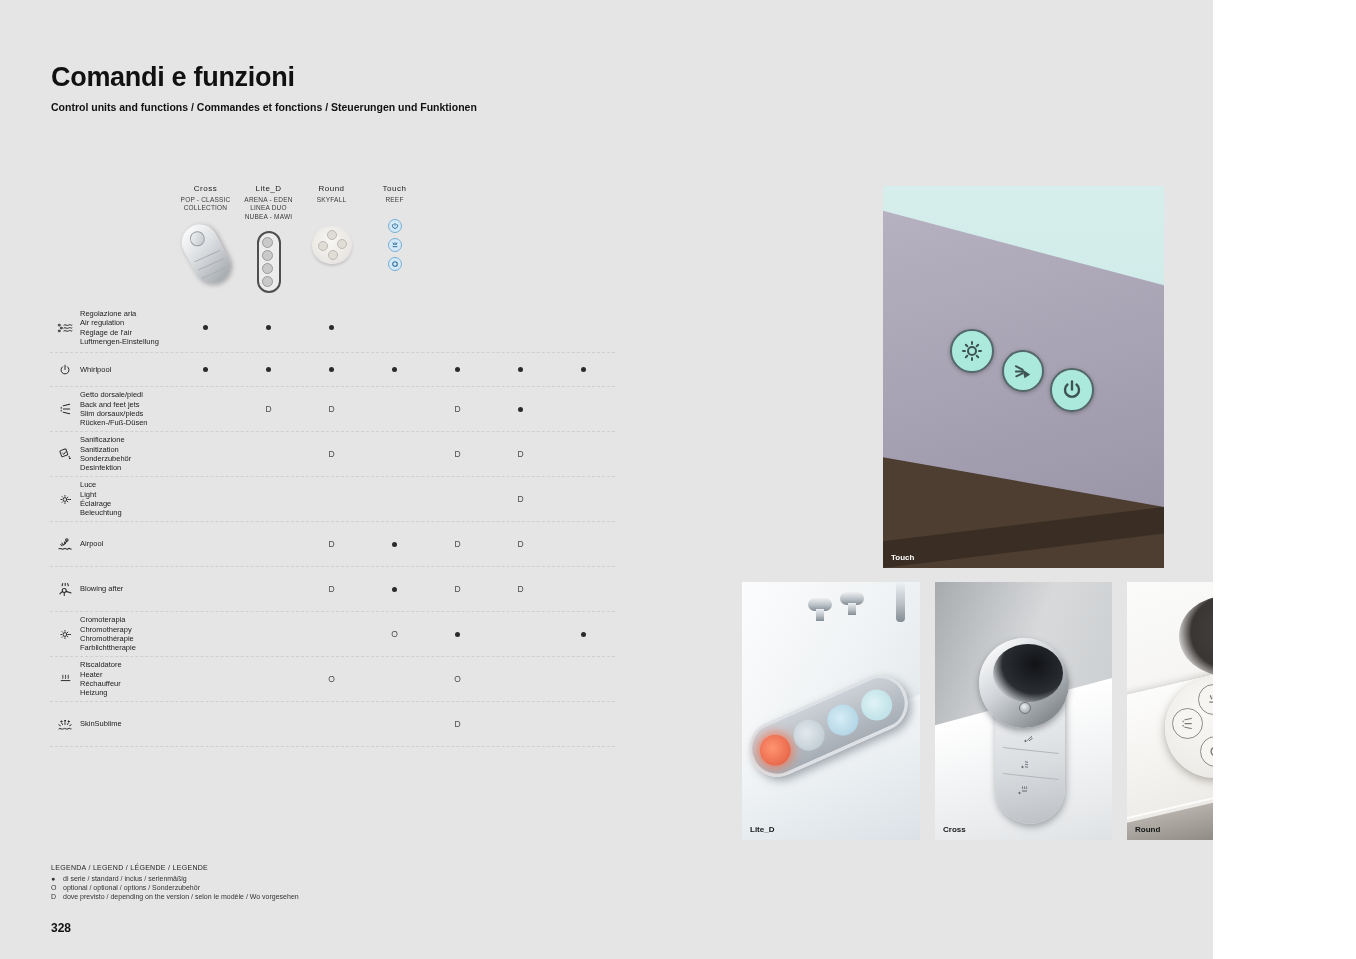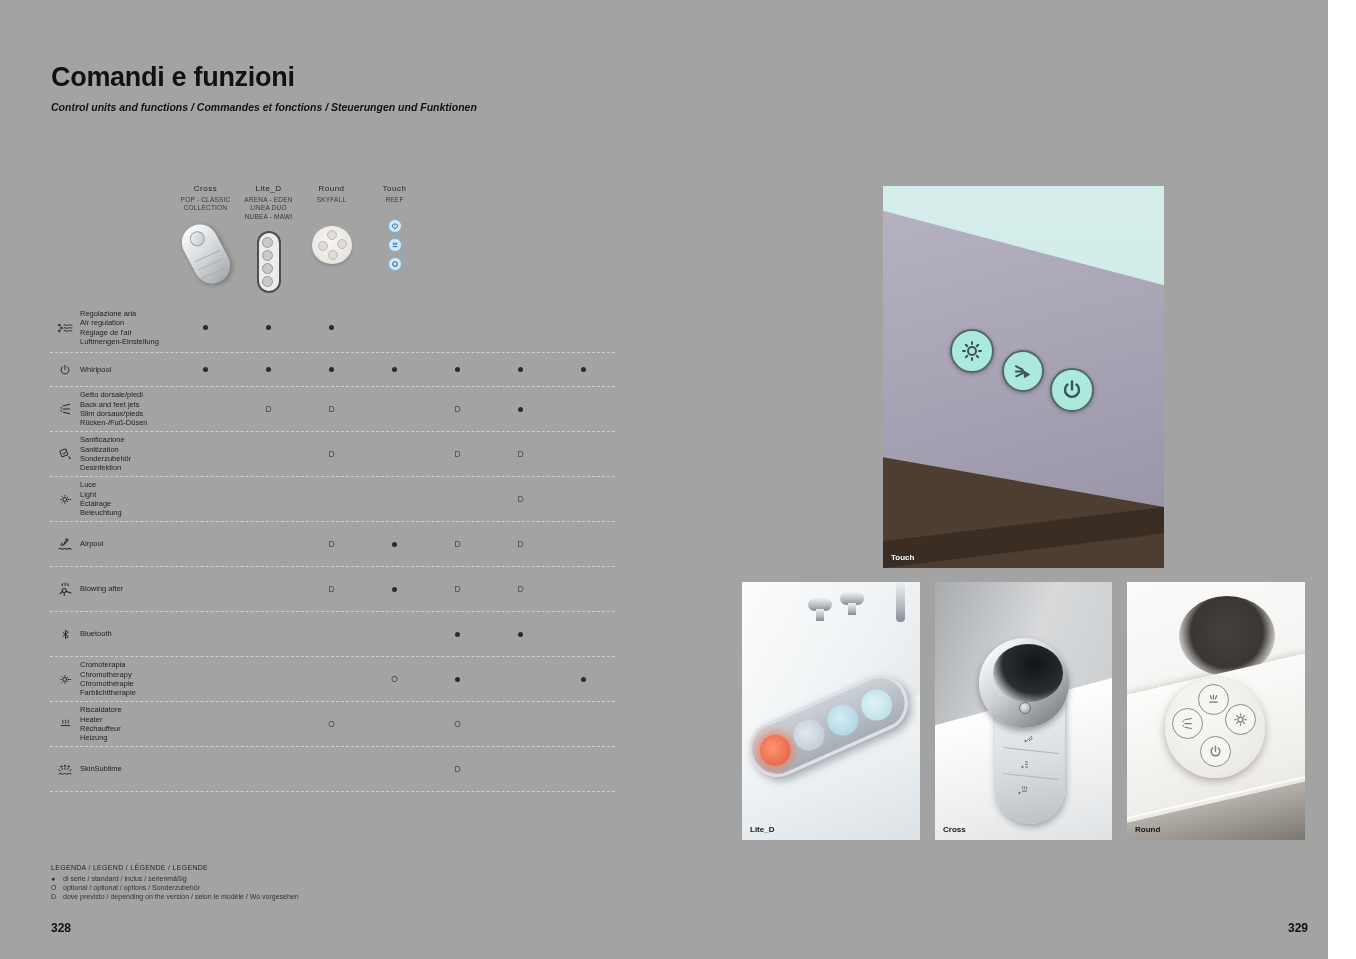--- a/index.html
+++ b/index.html
@@ -1,21 +1,21 @@
 <!DOCTYPE html>
 <html><head>
 <meta charset="utf-8">
 <style>
   html,body{margin:0;padding:0;background:#fff;}
-  .page{position:relative;width:1328px;height:959px;background:#a3a3a3;overflow:hidden;
+  .page{position:relative;width:1213px;height:959px;background:#e5e5e5;overflow:hidden;
         font-family:"Liberation Sans",sans-serif;color:#1a1a1a;}
 
   
   .title{position:absolute;left:51px;top:62px;font-size:27px;font-weight:700;letter-spacing:-0.3px;color:#111;}
-  .subtitle{position:absolute;left:51px;top:101px;font-size:10.5px;font-weight:700;color:#111;font-style:italic;}
+  .subtitle{position:absolute;left:51px;top:101px;font-size:10.5px;font-weight:700;color:#111;}
 
   
   .col-headers{position:absolute;left:174px;top:184px;width:441px;display:flex;}
   .col{width:63px;text-align:center;}
   .col-name{font-size:8px;color:#222;letter-spacing:.5px;margin-bottom:3px;}
   .col-collections{font-size:6.5px;line-height:8.3px;color:#3a3a3a;letter-spacing:.2px;}
   .col-thumb{height:78px;display:flex;align-items:center;justify-content:center;margin-top:2px;}
 
   .rows{position:absolute;left:50px;top:303px;width:565px;}
   .frow{display:flex;align-items:center;height:45px;border-bottom:1px dashed #cfcfcf;box-sizing:border-box;}
@@ -417,43 +417,20 @@
             <span class="mark-letter">D</span>
           </div>
           <div class="fcell">
             <span class="mark-letter">D</span>
           </div>
           <div class="fcell"></div>
         </div>
       </div>
       <div class="frow">
         <div class="frow-icon">
-          <svg width="11" height="15" viewBox="0 0 24 24" fill="none" stroke="#2a2a2a" stroke-width="2.1" stroke-linejoin="round">
-            <path d="M6 7.5l12 9L12 21V3l6 4.5-12 9"></path>
-          </svg>
-        </div>
-        <div class="frow-labels">
-          <div>Bluetooth</div>
-        </div>
-        <div class="fcells">
-          <div class="fcell"></div>
-          <div class="fcell"></div>
-          <div class="fcell"></div>
-          <div class="fcell"></div>
-          <div class="fcell">
-            <span class="mark-dot"></span>
-          </div>
-          <div class="fcell">
-            <span class="mark-dot"></span>
-          </div>
-          <div class="fcell"></div>
-        </div>
-      </div>
-      <div class="frow">
-        <div class="frow-icon">
           <svg width="13" height="13" viewBox="0 0 24 24" fill="none" stroke="#2a2a2a" stroke-width="1.8" stroke-linecap="round">
             <circle cx="11" cy="12" r="3.5"></circle>
             <path d="M11 4.5V6M11 18v1.5M3.5 12H5M17 12h1.5M5.7 6.7l1.1 1.1M15.2 15.3l1.1 1.1M5.7 17.3l1.1-1.1M15.2 8.7l1.1-1.1M20 12h1.5"></path>
           </svg>
         </div>
         <div class="frow-labels">
           <div>Cromoterapia</div>
           <div>Chromotherapy</div>
           <div>Chromothérapie</div>
           <div>Farblichttherapie</div>

